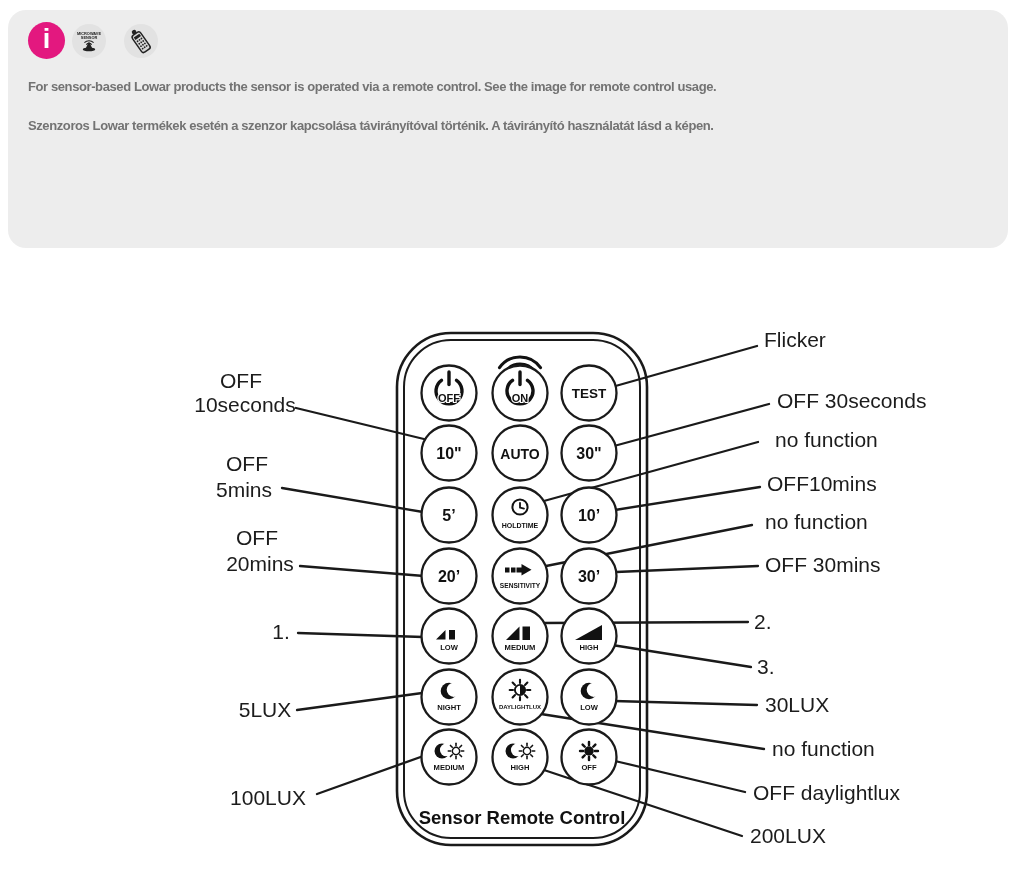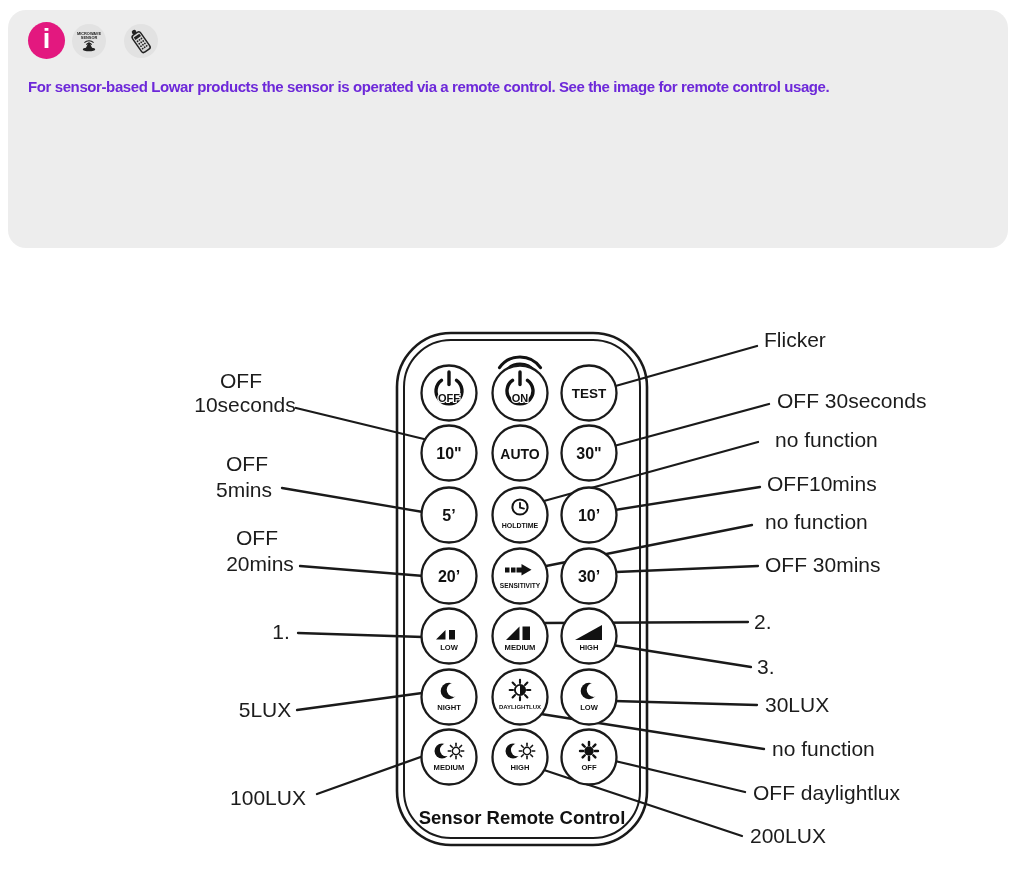--- a/index.html
+++ b/index.html
@@ -7,21 +7,21 @@
         font-family:"Liberation Sans",sans-serif;}
   .info-box{position:absolute;left:8px;top:10px;width:1000px;height:238px;
             background:#ededed;border-radius:18px;}
   .icons-row{position:relative;height:64px;}
   .icon-circle{position:absolute;border-radius:50%;display:flex;align-items:center;justify-content:center;}
   .info-circle{left:20px;top:12px;width:37px;height:37px;background:#e3187f;}
   .info-circle span{color:#fff;font-weight:bold;font-size:27px;line-height:1;transform:translateY(-1px);}
   .gray-circle{background:#e2e2e2;}
   .mw-circle{left:64px;top:14px;width:34px;height:34px;}
   .rc-circle{left:116px;top:14px;width:34px;height:34px;}
-  .info-box p{margin:0 20px 14px 20px;color:#6d28d9;font-weight:700;font-size:15px;
+  .info-box p{margin:0 20px 14px 20px;color:#737373;font-weight:700;font-size:13px;
               letter-spacing:-0.4px;line-height:25px;}
   .diagram{position:absolute;left:0;top:300px;}
   .btn-circle{fill:#fff;stroke:#1a1a1a;stroke-width:2.3;}
   .btn-label{fill:#111;font-family:"Liberation Sans",sans-serif;font-weight:700;}
   .callout-line{stroke:#1a1a1a;stroke-width:2.3;fill:none;stroke-linecap:round;}
   .callout-text{fill:#1c1c1c;font-family:"Liberation Sans",sans-serif;font-size:21px;}
   .remote-stroke{fill:#fff;stroke:#1a1a1a;}
 </style>
 </head>
 <body>
@@ -61,20 +61,21 @@
                 <circle cx="2.4" cy="3.4" r="0.9"></circle>
               <circle cx="-2.4" cy="6.4" r="0.9"></circle>
                 <circle cx="0" cy="6.4" r="0.9"></circle>
                 <circle cx="2.4" cy="6.4" r="0.9"></circle>
             </g>
           </g>
         </svg>
       </div>
     </div>
     <p>For sensor-based Lowar products the sensor is operated via a remote control. See the image for remote control usage.</p>
+    <p>Szenzoros Lowar termékek esetén a szenzor kapcsolása távirányítóval történik. A távirányító használatát lásd a képen.</p>
   </div>
 
   <svg class="diagram" width="1024" height="581" viewBox="0 0 1024 581">
     <defs>
       <g id="moon">
           <circle cx="0" cy="0" r="8.3" fill="#111"></circle>
           <circle cx="4.8" cy="-1.2" r="7.1" fill="#fff"></circle>
         </g>
       <g id="rays" stroke="#111" stroke-width="2.1" stroke-linecap="round">
         <line x1="0" y1="-7" x2="0" y2="-10.3"></line>

